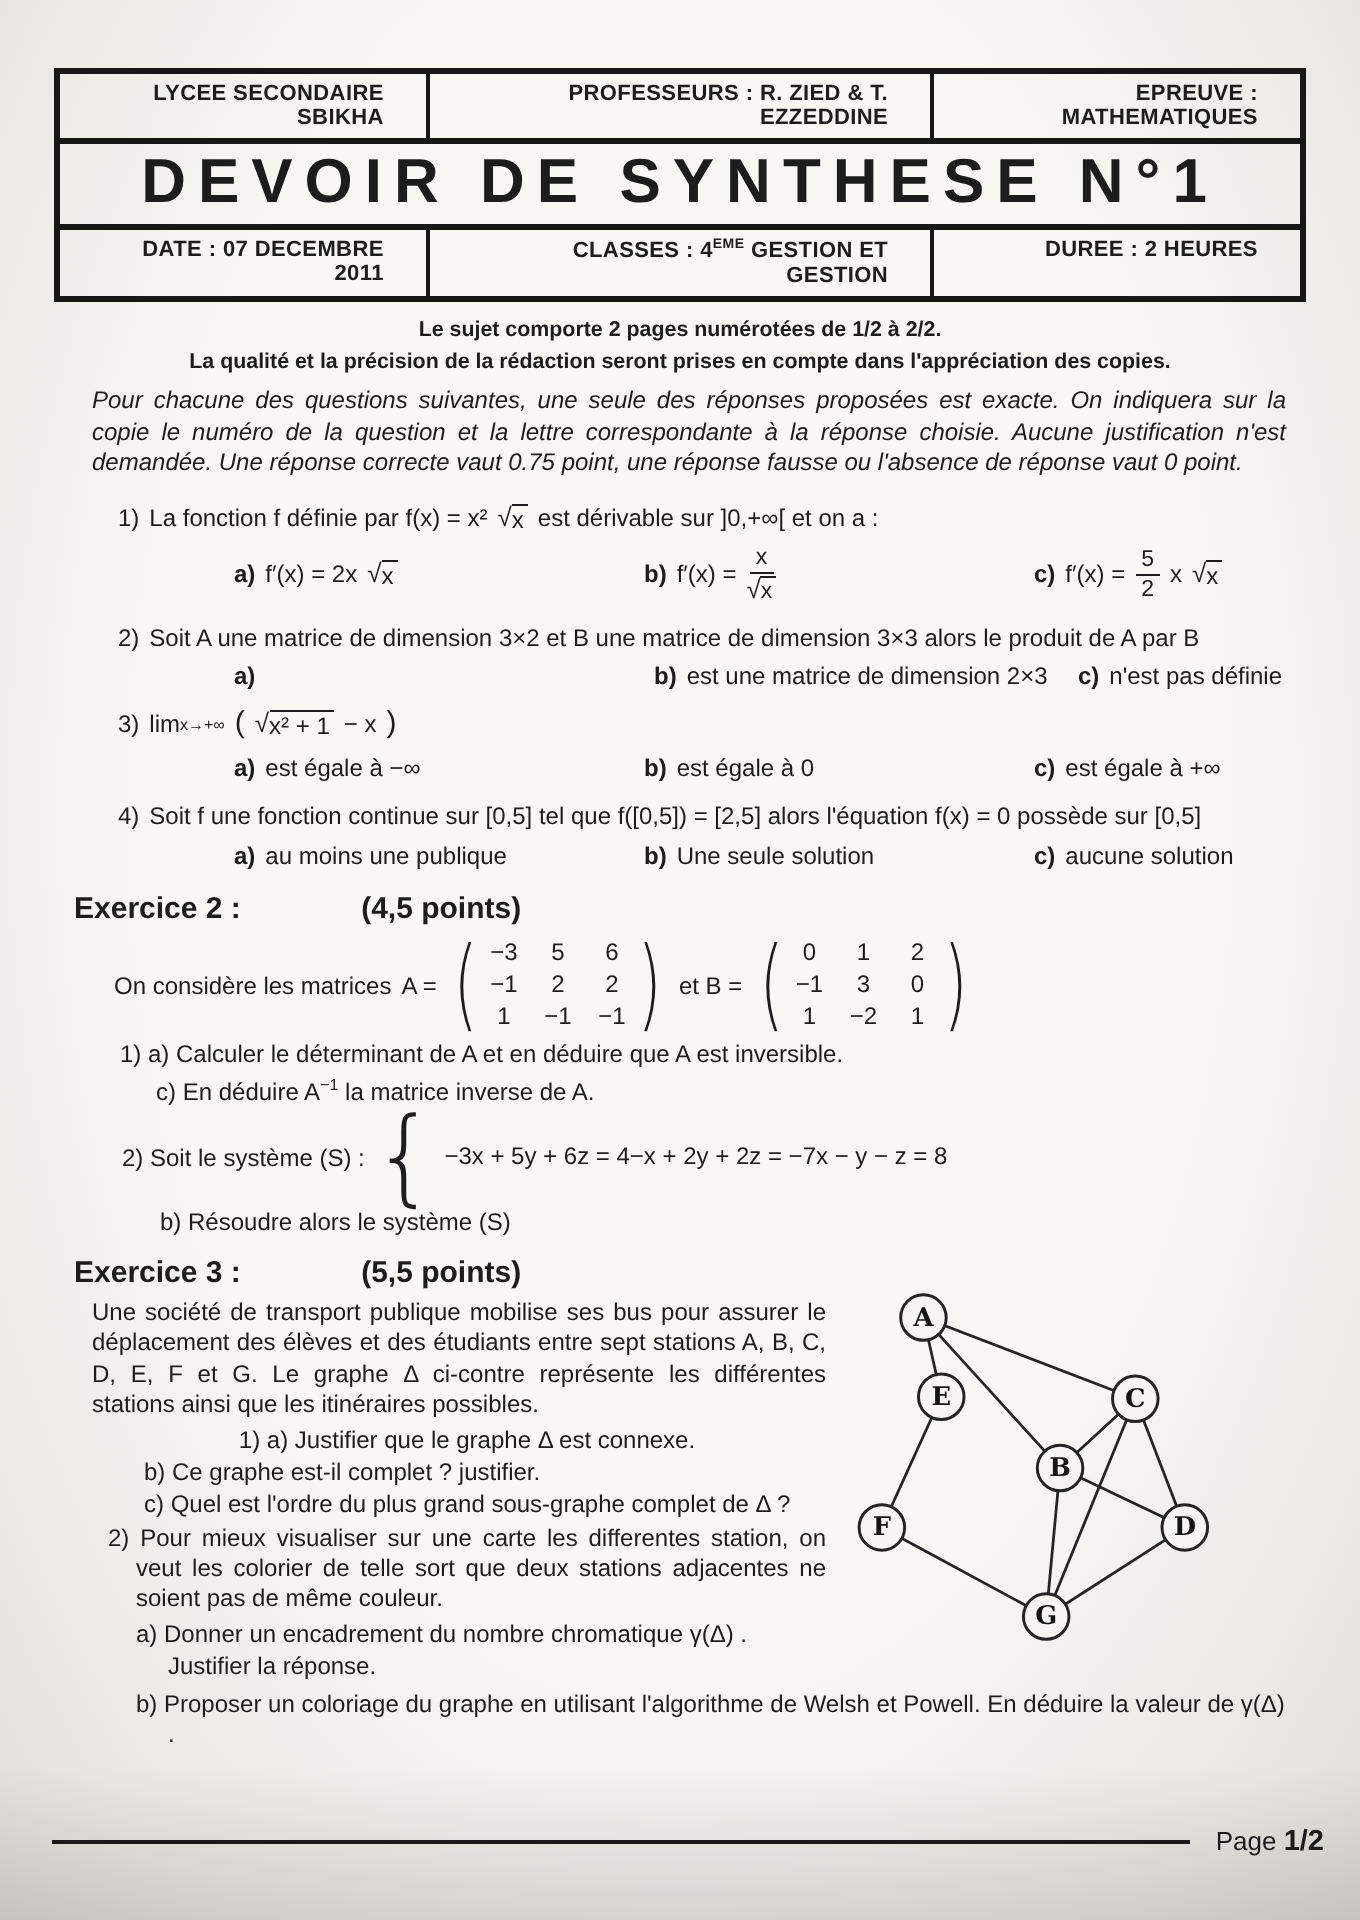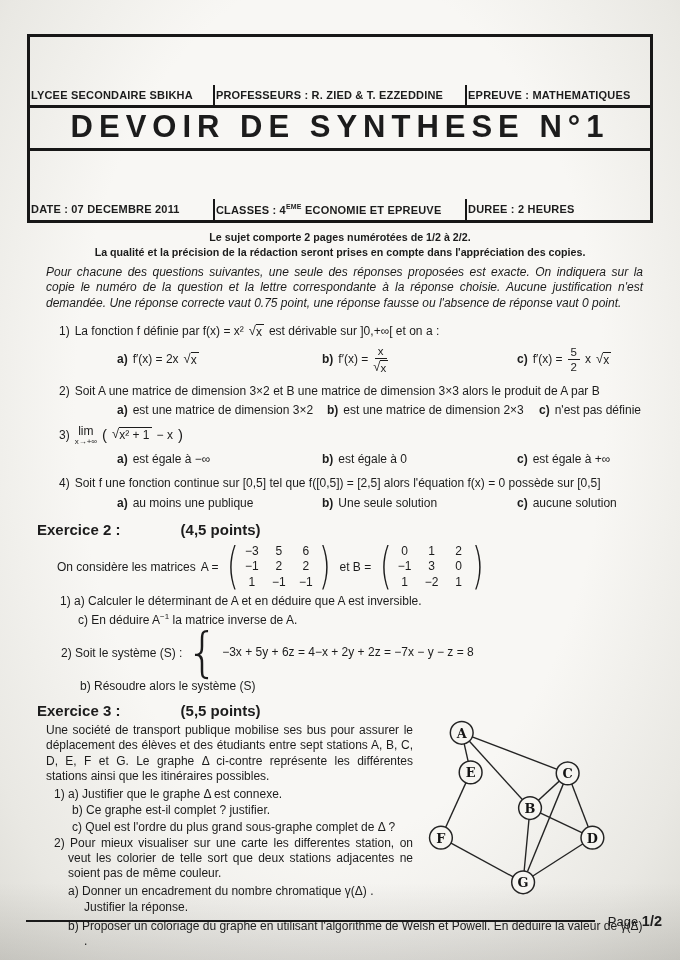--- a/index.html
+++ b/index.html
@@ -8,21 +8,21 @@
     font-family:"Liberation Sans",sans-serif;color:#1c1c1c;
     background:
       linear-gradient(180deg, rgba(0,0,0,0) 92%, rgba(90,88,82,.18) 100%),
       radial-gradient(ellipse at 50% 42%, #f8f7f4 55%, #e9e8e3 85%, #dddcd6 100%);
   }
   .page{position:absolute;inset:0;padding:34px 27px 0 27px;box-sizing:border-box;}
 
   
   .hdr{border:3px solid #171717;}
   .hdr-row{display:flex;font-weight:bold;font-size:11px;line-height:1.1;}
-  .hdr-cell{flex:0 0 29.5%;box-sizing:border-box;padding:4px 1px;text-align:left;letter-spacing:.2px;margin-top:48px;}
+  .hdr-cell{flex:0 0 29.5%;box-sizing:border-box;padding:4px 21px;text-align:right;letter-spacing:.2px;}
   .hdr-cell.mid{flex:0 0 41%;border-left:2.5px solid #171717;border-right:2.5px solid #171717;}
   .hdr-title{border-top:3px solid #171717;border-bottom:3px solid #171717;text-align:center;
     font-size:31px;font-weight:bold;letter-spacing:6px;padding:1px 0 3px 0;white-space:nowrap;}
   sup{font-size:7px;}
 
   
   .notice{margin-top:7px;text-align:center;font-weight:bold;font-size:10.7px;line-height:1.45;}
 
   
   .ex-head{font-size:15px;font-weight:bold;margin:8px 0 0 10px;}
@@ -38,21 +38,21 @@
   .opt{display:flex;align-items:center;gap:5px;}
   .opt b{font-weight:bold;}
 
   
   .sqrt{display:inline-flex;align-items:flex-start;}
   .sqrt::before{content:"√";font-size:13px;line-height:1;}
   .rad{border-top:1.2px solid #1c1c1c;padding:1px 2px 0 0;line-height:1.1;}
   .frac{display:inline-flex;flex-direction:column;align-items:center;vertical-align:middle;line-height:1.05;font-size:11.5px;}
   .frac .fnum{border-bottom:1.2px solid #1c1c1c;padding:0 3px 1px 3px;}
   .frac .fden{padding-top:1px;}
-  .lim{display:inline-flex;flex-direction:column;align-items:center;line-height:1;}
+  .lim{display:inline-flex;flex-direction:row;align-items:center;line-height:1;}
   .lim .lsub{font-size:8px;margin-top:1px;}
   .bigp{font-size:15px;}
 
   
   .mrow{display:flex;align-items:center;margin:6px 0 0 30px;font-size:12px;gap:5px;}
   .matrix{display:inline-flex;align-items:center;}
   .mparen{font-family:"DejaVu Sans",sans-serif;font-size:50px;font-weight:200;line-height:.9;transform:scaleX(.62);}
   .mcells{display:grid;grid-template-columns:repeat(3,auto);column-gap:11px;row-gap:0;padding:0 1px;text-align:center;line-height:1.3;}
   .mcells span{min-width:16px;}
 
@@ -66,21 +66,21 @@
   .ind53{margin-left:53px;margin-top:3px;}
 
   
   .e3wrap{margin:4px 10px 0 19px;font-size:12px;line-height:1.27;}
   .graph-float{float:right;width:220px;height:198px;margin:-12px 0 0 10px;}
   .graph-float svg{width:100%;height:100%;}
   .graph-float line{stroke:#242424;stroke-width:1.4;}
   .graph-float circle{fill:#f6f5f1;stroke:#242424;stroke-width:1.5;}
   .graph-float text{font-family:"DejaVu Serif",serif;font-weight:bold;font-size:13px;text-anchor:middle;dominant-baseline:central;fill:#141414;}
   .e3p{text-align:justify;}
-  .e3i1{margin:3px 0 0 8px;}
+  .e3i1{margin:3px 0 0 8px;text-align:center;}
   .e3i2{margin:1px 0 0 26px;}
   .e3q2{margin:1px 0 0 8px;padding-left:14px;text-indent:-14px;text-align:justify;}
   .e3qa{margin:3px 0 0 8px;padding-left:30px;text-indent:-16px;}
   .e3qb{margin:4px 0 0 8px;padding-left:30px;text-indent:-16px;}
 
   
   .footer{position:absolute;left:26px;right:18px;top:913px;display:flex;align-items:center;font-size:13px;}
   .footer .rule{flex:1;height:2.2px;background:#1a1a1a;margin-right:13px;}
   .footer .pg{white-space:nowrap;}
   .footer .pgnum{font-weight:bold;font-size:14.5px;}
@@ -92,21 +92,21 @@
 
   <div class="hdr">
     <div class="hdr-row">
       <div class="hdr-cell">LYCEE SECONDAIRE SBIKHA</div>
       <div class="hdr-cell mid">PROFESSEURS : R. ZIED &amp; T. EZZEDDINE</div>
       <div class="hdr-cell">EPREUVE : MATHEMATIQUES</div>
     </div>
     <div class="hdr-title">DEVOIR DE SYNTHESE N°1</div>
     <div class="hdr-row">
       <div class="hdr-cell">DATE : 07 DECEMBRE 2011</div>
-      <div class="hdr-cell mid"><span>CLASSES : 4</span><sup>EME</sup><span> ECONOMIE ET EPREUVE</span></div>
+      <div class="hdr-cell mid"><span>CLASSES : 4</span><sup>EME</sup><span> GESTION ET GESTION</span></div>
       <div class="hdr-cell">DUREE : 2 HEURES</div>
     </div>
   </div>
 
   <div class="notice">
     <div>Le sujet comporte 2 pages numérotées de 1/2 à 2/2.</div>
     <div>La qualité et la précision de la rédaction seront prises en compte dans l'appréciation des copies.</div>
   </div>
 
   <div class="italic-intro">Pour chacune des questions suivantes, une seule des réponses proposées est exacte. On indiquera sur la copie le numéro de la question et la lettre correspondante à la réponse choisie. Aucune justification n'est demandée. Une réponse correcte vaut 0.75 point, une réponse fausse ou l'absence de réponse vaut 0 point.</div>
@@ -154,21 +154,20 @@
   </div>
 
   <div class="q" style="margin-top:9px;">
     <div class="lead">
       <span>2)</span>
       <span>Soit A une matrice de dimension 3×2 et B une matrice de dimension 3×3 alors le produit de A par B</span>
     </div>
     <div class="opts q2c" style="margin-top:4px;">
       <span class="opt">
           <b>a)</b>
-          <span>est une matrice de dimension 3×2</span>
         </span>
       <span class="opt">
           <b>b)</b>
           <span>est une matrice de dimension 2×3</span>
         </span>
       <span class="opt">
           <b>c)</b>
           <span>n'est pas définie</span>
         </span>
     </div>

